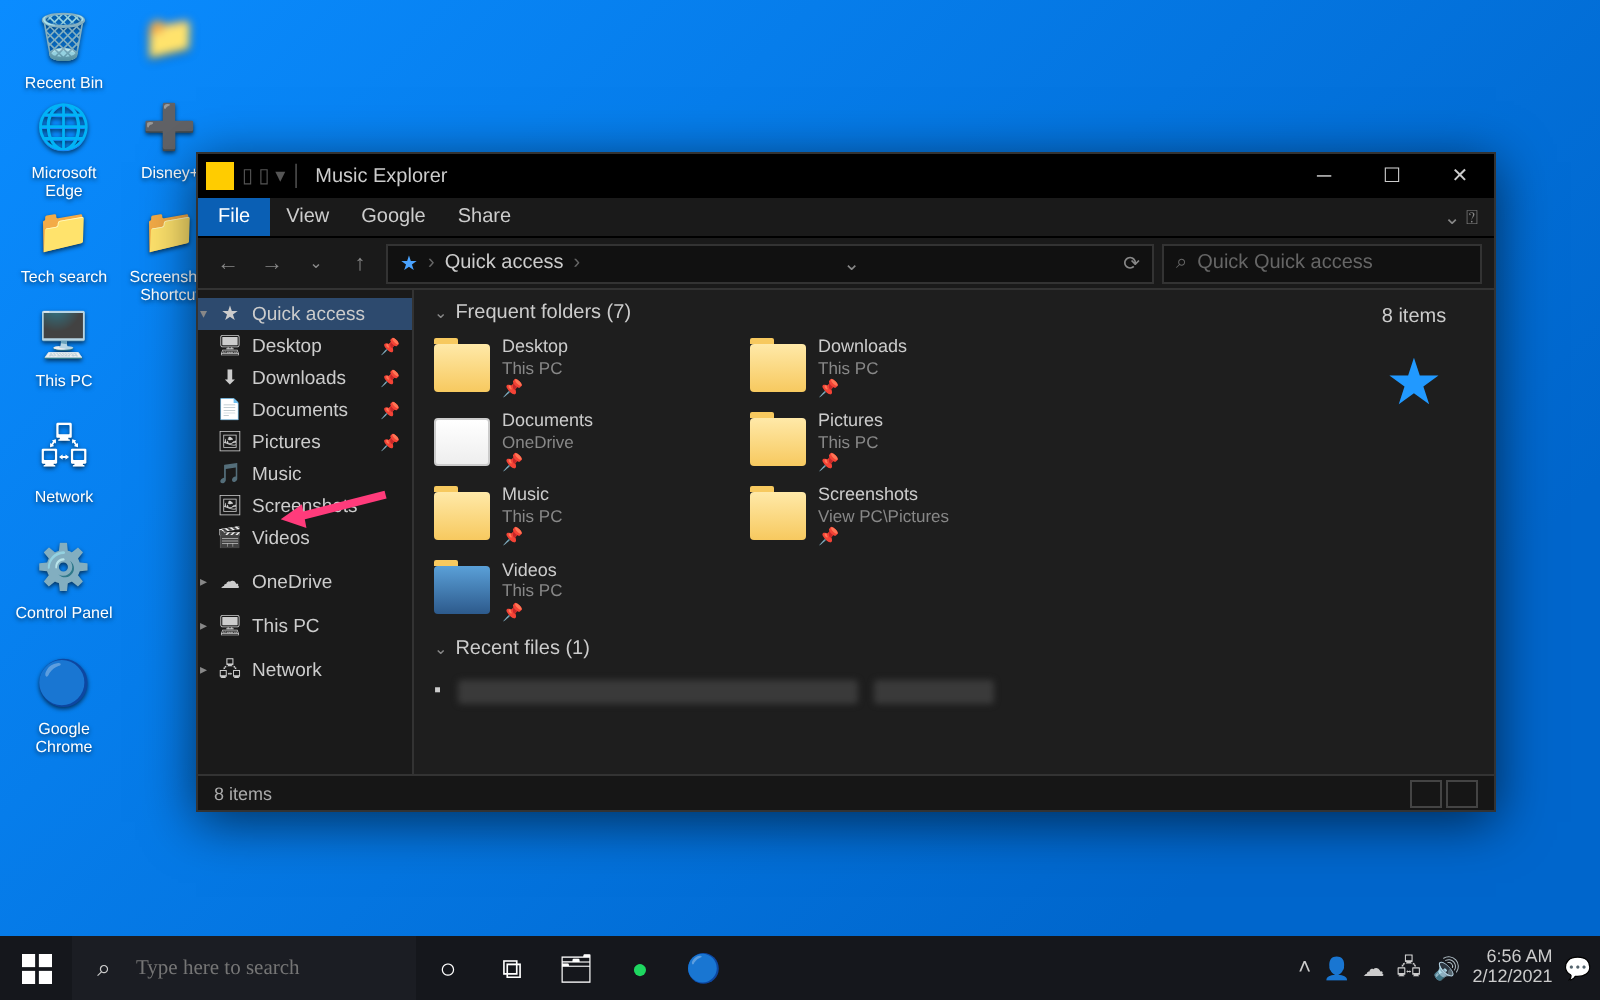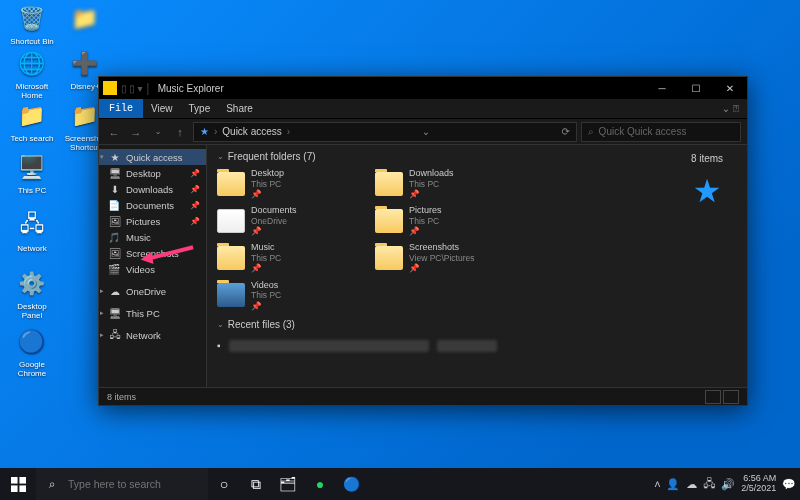--- a/index.html
+++ b/index.html
@@ -11,21 +11,21 @@
 .dicon .ibox { width:32px; height:32px; margin:0 auto 2px; display:flex; align-items:center; justify-content:center; font-size:22px; }
 
 
 .explorer { position:absolute; left:98px; top:76px; width:650px; height:330px; background:#1a1a1a; border:1px solid #333; box-shadow:0 5px 25px rgba(0,0,0,.6); display:flex; flex-direction:column; color:#ccc; font-size:10px; }
 .titlebar { height:22px; background:#000; display:flex; align-items:center; padding-left:4px; }
 .titlebar .ticon { width:14px; height:14px; background:#ffcc00; margin-right:4px; }
 .titlebar .tlabel { color:#ccc; font-size:10px; padding-left:6px; }
 .winbtns { margin-left:auto; display:flex; }
 .winbtn { width:34px; height:22px; display:flex; align-items:center; justify-content:center; color:#ccc; font-size:10px; }
 .ribbon { height:20px; background:#1a1a1a; display:flex; align-items:center; font-size:10px; border-bottom:1px solid #000; }
-.ribbon .file { background:#0a5fb4; color:#fff; padding:3px 10px; height:100%; display:flex; align-items:center;font-family:Liberation Mono, monospace; }
+.ribbon .file { background:#0a5fb4; color:#fff; padding:3px 10px; height:100%; display:flex; align-items:center; }
 .ribbon .tab { padding:3px 8px; color:#ccc; }
 .ribbon .dd { margin-left:auto; padding:0 8px; color:#888; }
 .addr { height:26px; background:#1a1a1a; display:flex; align-items:center; gap:4px; padding:2px 6px; border-bottom:1px solid #333; }
 .navbtn { width:18px; height:18px; display:flex; align-items:center; justify-content:center; color:#888; font-size:11px; }
 .addrbar { flex:1; height:20px; background:#111; border:1px solid #333; display:flex; align-items:center; padding:0 6px; gap:5px; color:#ccc; font-size:10px; }
 .addrbar .refresh { margin-left:auto; color:#888; }
 .searchbar { width:160px; height:20px; background:#111; border:1px solid #333; display:flex; align-items:center; padding:0 6px; color:#666; font-size:10px; gap:5px; }
 .body { flex:1; display:flex; min-height:0; }
 .sidebar { width:108px; background:#1a1a1a; border-right:1px solid #333; padding:4px 0; overflow:hidden; }
 .sitem { display:flex; align-items:center; gap:5px; padding:2px 6px 2px 10px; font-size:9.5px; color:#ccc; position:relative; }
@@ -60,44 +60,44 @@
 
 .arrow { position:absolute; left:138px; top:238px; transform:rotate(-35deg); pointer-events:none; }
 .arrow svg { width:60px; height:30px; }
 
 
 .taskbar { position:absolute; bottom:0; left:0; width:100%; height:32px; background:#15171c; display:flex; align-items:center; color:#fff; }
 .start { width:36px; height:32px; display:flex; align-items:center; justify-content:center; }
 .start svg { width:15px; height:15px; }
 .search { display:flex; align-items:center; height:32px; width:172px; background:#1b1d23; }
 .search .sicon { width:32px; display:flex; align-items:center; justify-content:center; color:#ccc; font-size:12px; }
-.search input { flex:1; background:transparent; border:0; color:#ccc; font-size:10.5px; outline:none; }
+.search input { flex:1; background:transparent; border:0; color:#ccc; font-size:10.5px; outline:none;font-family:Liberation Serif, serif; }
 .tbtn { width:32px; height:32px; display:flex; align-items:center; justify-content:center; font-size:14px; color:#fff; }
 .tray { margin-left:auto; display:flex; align-items:center; gap:6px; padding-right:4px; font-size:9px; color:#ccc; }
 .tray .trayicon { font-size:11px; }
 .tray .clock { text-align:right; line-height:1.1; font-size:9px; }
 
 
 .blur-icon .ibox, .blur-icon .dlabel { filter:blur(2px); }
 </style>
 </head>
 <body>
 
 <div class="desktop" id="desktop">
     <div class="dicon" style="left: 7px; top: 3px;">
       <div class="ibox">🗑️</div>
-      <div class="dlabel">Shortcut Bin</div>
+      <div class="dlabel">Recent Bin</div>
     </div>
     <div class="dicon blur-icon" style="left: 60px; top: 3px;">
       <div class="ibox">📁</div>
       <div class="dlabel"></div>
     </div>
     <div class="dicon" style="left: 7px; top: 48px;">
       <div class="ibox">🌐</div>
-      <div class="dlabel">Microsoft Home</div>
+      <div class="dlabel">Microsoft Edge</div>
     </div>
     <div class="dicon" style="left: 60px; top: 48px;">
       <div class="ibox">➕</div>
       <div class="dlabel">Disney+</div>
     </div>
     <div class="dicon" style="left: 7px; top: 100px;">
       <div class="ibox">📁</div>
       <div class="dlabel">Tech search</div>
     </div>
     <div class="dicon" style="left: 60px; top: 100px;">
@@ -107,21 +107,21 @@
     <div class="dicon" style="left: 7px; top: 152px;">
       <div class="ibox">🖥️</div>
       <div class="dlabel">This PC</div>
     </div>
     <div class="dicon" style="left: 7px; top: 210px;">
       <div class="ibox">🖧</div>
       <div class="dlabel">Network</div>
     </div>
     <div class="dicon" style="left: 7px; top: 268px;">
       <div class="ibox">⚙️</div>
-      <div class="dlabel">Desktop Panel</div>
+      <div class="dlabel">Control Panel</div>
     </div>
     <div class="dicon" style="left: 7px; top: 326px;">
       <div class="ibox">🔵</div>
       <div class="dlabel">Google Chrome</div>
     </div>
   </div>
 
 <div class="explorer">
   <div class="titlebar">
     <div class="ticon"></div>
@@ -129,21 +129,21 @@
     <span class="tlabel">Music Explorer</span>
     <div class="winbtns">
       <div class="winbtn">─</div>
       <div class="winbtn">☐</div>
       <div class="winbtn close">✕</div>
     </div>
   </div>
   <div class="ribbon">
     <div class="file">File</div>
     <div class="tab">View</div>
-    <div class="tab">Type</div>
+    <div class="tab">Google</div>
     <div class="tab">Share</div>
     <div class="dd">⌄ ⍰</div>
   </div>
   <div class="addr">
     <div class="navbtn">←</div>
     <div class="navbtn">→</div>
     <div class="navbtn" style="font-size:8px">⌄</div>
     <div class="navbtn">↑</div>
     <div class="addrbar">
       <span style="color:#4aa3ff">★</span>
@@ -277,21 +277,21 @@
                 <span class="fname">Videos</span>
                 <span class="floc">This PC</span>
                 <span class="floc">📌</span>
               </div>
             </div>
           </div>
       </div>
       <div class="section">
         <div class="sechdr">
           <span class="schev">⌄</span>
-          <span>Recent files (3)</span>
+          <span>Recent files (1)</span>
         </div>
         <div class="recent">
           <span>▪</span>
           <div class="rblur"></div>
           <div class="rblur2"></div>
         </div>
       </div>
     </div>
     <div class="preview">
       <span>8 items</span>
@@ -333,17 +333,17 @@
   <div class="tbtn" style="color:#1ed760">●</div>
   <div class="tbtn">🔵</div>
   <div class="tray">
     <span class="trayicon">˄</span>
     <span class="trayicon">👤</span>
     <span class="trayicon">☁</span>
     <span class="trayicon">🖧</span>
     <span class="trayicon">🔊</span>
     <div class="clock">
       <div>6:56 AM</div>
-      <div>2/5/2021</div>
+      <div>2/12/2021</div>
     </div>
     <span class="trayicon">💬</span>
   </div>
 </div>
 
 </body></html>

